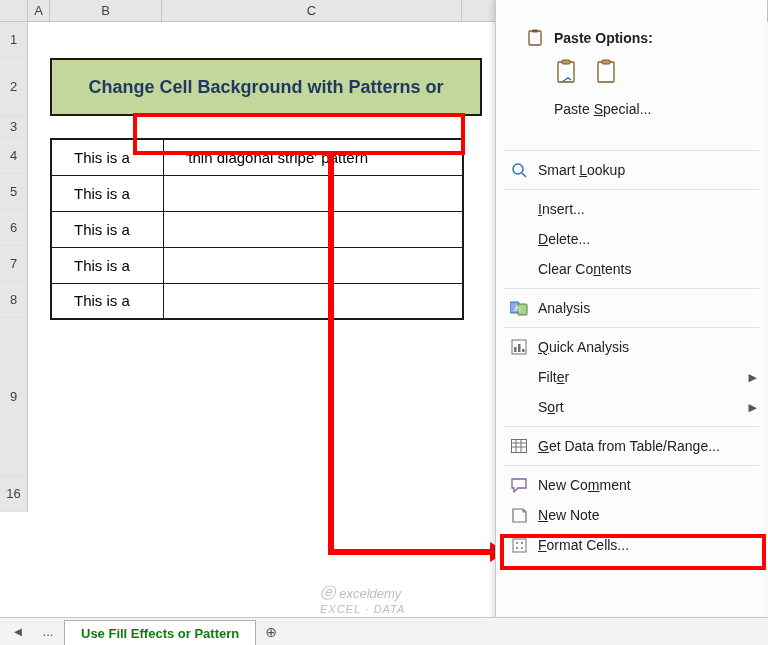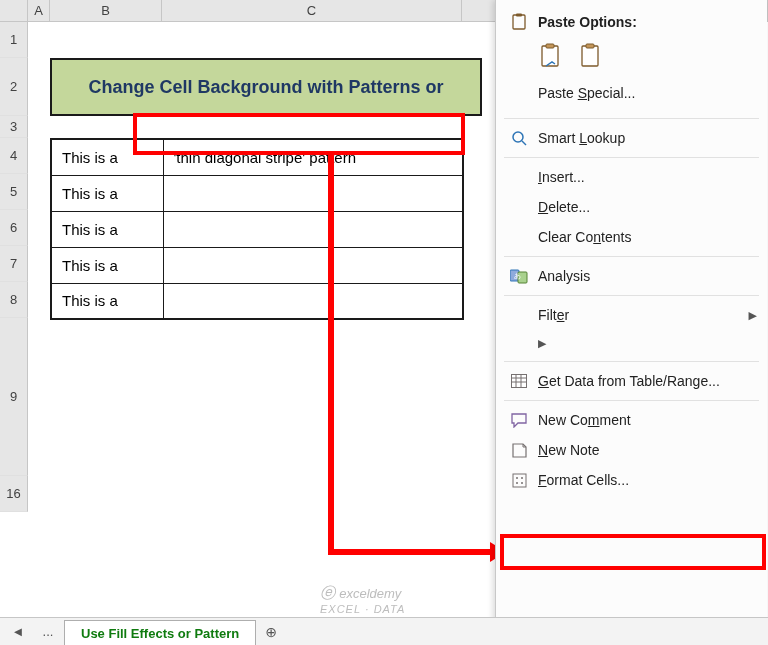--- a/index.html
+++ b/index.html
@@ -85,21 +85,21 @@
   }
   
   .data-table {
     position: absolute;
     top: 116px; left: 22px;
     border: 2px solid #1a1a1a;
     border-collapse: collapse;
   }
   .data-table td {
     border: 1.5px solid #1a1a1a;
-    padding: 8px 10px;
+    padding: 8px 22px;
     font-size: 15px;
     height: 36px;
     vertical-align: middle;
   }
   .data-table .col-b { width: 112px; }
   .data-table .col-c { width: 300px; }
   
   .red-box-c4 {
     position: absolute;
     top: 113px; left: 133px;
@@ -133,21 +133,22 @@
     position: absolute;
     top: 0; left: 495px;
     width: 272px;
     height: 645px;
     background: #fcfcfc;
     border-left: 1px solid #c8c8c8;
     box-shadow: -2px 0 6px rgba(0,0,0,0.15);
     padding: 0;
   }
   .cm-section {
-    padding: 6px 0;
+    padding: 22px 0;
+    margin-left: 16px;
   }
   .cm-icons {
     padding: 4px 0 8px 42px;
     display: flex;
     gap: 12px;
   }
   .cm-icons .ico {
     width: 28px; height: 28px;
     display: flex; align-items: center; justify-content: center;
   }
@@ -359,26 +360,38 @@
             <rect x="0" y="2" width="9" height="11" rx="1" fill="#8faadc" stroke="#2e75b6"></rect>
             <rect x="8" y="4" width="9" height="11" rx="1" fill="#a9d18e" stroke="#548235"></rect>
             <text x="4" y="10" font-size="7" fill="#fff">あ</text>
           </svg>
       </span>
       <span class="label">Analysis</span>
     </div>
     <div class="cm-sep"></div>
 
     <div class="cm-item">
+      <span class="ico">
+        <svg width="16" height="16" viewBox="0 0 16 16">
+            <rect x="1" y="1" width="14" height="14" fill="none" stroke="#767171"></rect>
+            <rect x="3" y="8" width="2.5" height="5" fill="#767171"></rect>
+            <rect x="7" y="5" width="2.5" height="8" fill="#767171"></rect>
+            <rect x="11" y="10" width="2.5" height="3" fill="#767171"></rect>
+          </svg>
+      </span>
+      <span class="label"><span class="underline-char">Q</span>uick Analysis</span>
+    </div>
+    <div class="cm-item">
       <span class="ico"></span>
       <span class="label">Filt<span class="underline-char">e</span>r</span>
       <span class="arrow">▶</span>
     </div>
     <div class="cm-item">
       <span class="ico"></span>
+      <span class="label">S<span class="underline-char">o</span>rt</span>
       <span class="arrow">▶</span>
     </div>
     <div class="cm-sep"></div>
 
     <div class="cm-item">
       <span class="ico">
         <svg width="16" height="14" viewBox="0 0 16 14">
             <rect x="0.5" y="0.5" width="15" height="13" fill="#fff" stroke="#767171"></rect>
             <line x1="0" y1="4" x2="16" y2="4" stroke="#767171"></line>
             <line x1="0" y1="8" x2="16" y2="8" stroke="#767171"></line>

